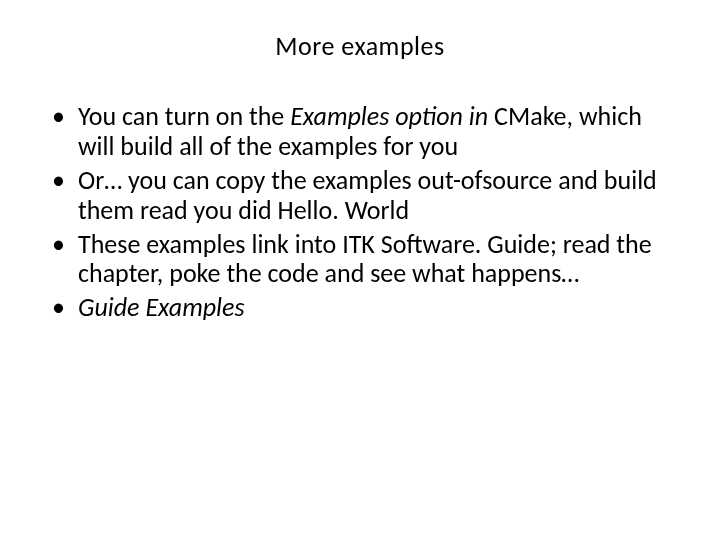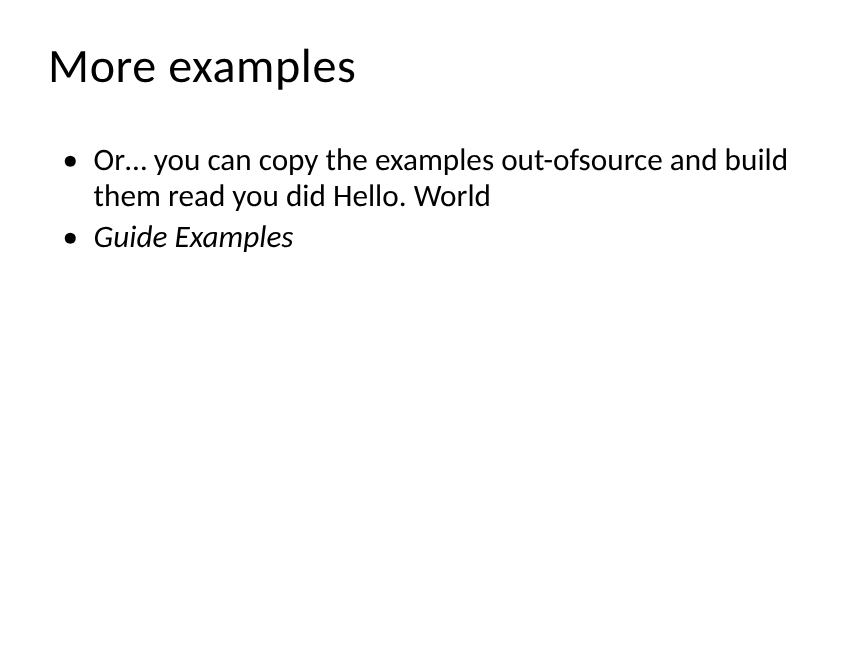--- a/index.html
+++ b/index.html
@@ -11,22 +11,22 @@
     font-family: Calibri, "Segoe UI", Arial, sans-serif;
     color: #000;
   }
   .slide {
     box-sizing: border-box;
     width: 720px;
     height: 540px;
     padding: 20px 40px 20px 40px;
   }
   .title {
-    text-align: left;
-    font-size: 40px;
+    text-align: center;
+    font-size: 26px;
     font-weight: 400;
     margin: 10px 0 40px 0;
     letter-spacing: 0.5px;
   }
   ul.body {
     list-style: none;
     padding: 0;
     margin: 0 0 0 10px;
     font-size: 26px;
     line-height: 1.15;
@@ -46,19 +46,25 @@
   }
   .italic { font-style: italic; }
 </style>
 </head>
 <body>
 
 <div class="slide">
   <div class="title">More examples</div>
   <ul class="body">
     <li>
+      <span>You can turn on the </span><span class="italic">Examples option in </span><span>CMake, which will build all of the examples for you</span>
+    </li>
+    <li>
       <span>Or… you can copy the examples out-ofsource and build them read you did Hello. World</span><span class="italic"></span><span></span>
+    </li>
+    <li>
+      <span>These examples link into ITK Software. Guide; read the chapter, poke the code and see what happens…</span><span class="italic"></span><span></span>
     </li>
     <li>
       <span></span><span class="italic">Guide Examples</span><span></span>
     </li>
   </ul>
 </div>
 
 </body></html>

